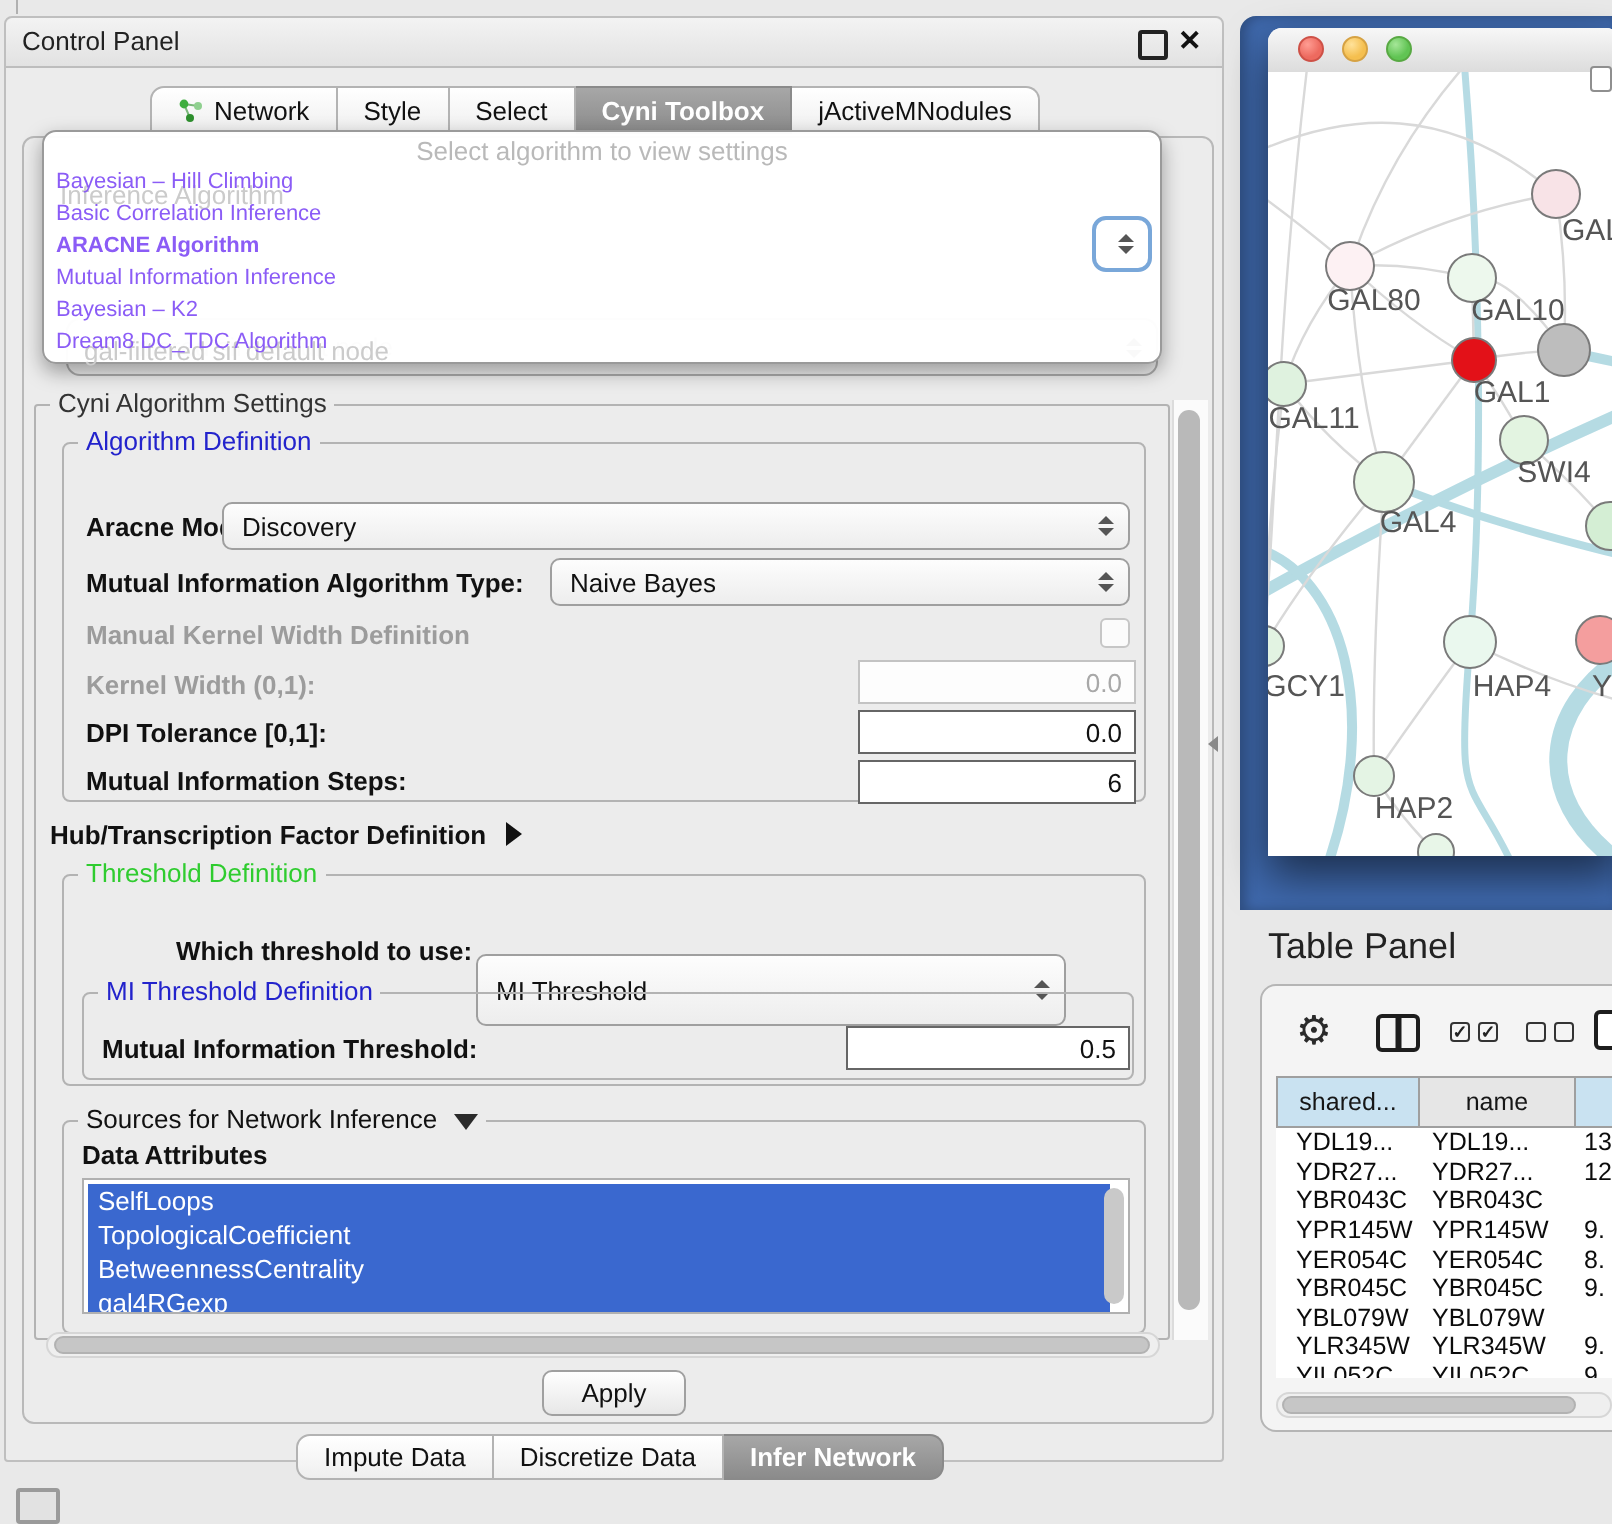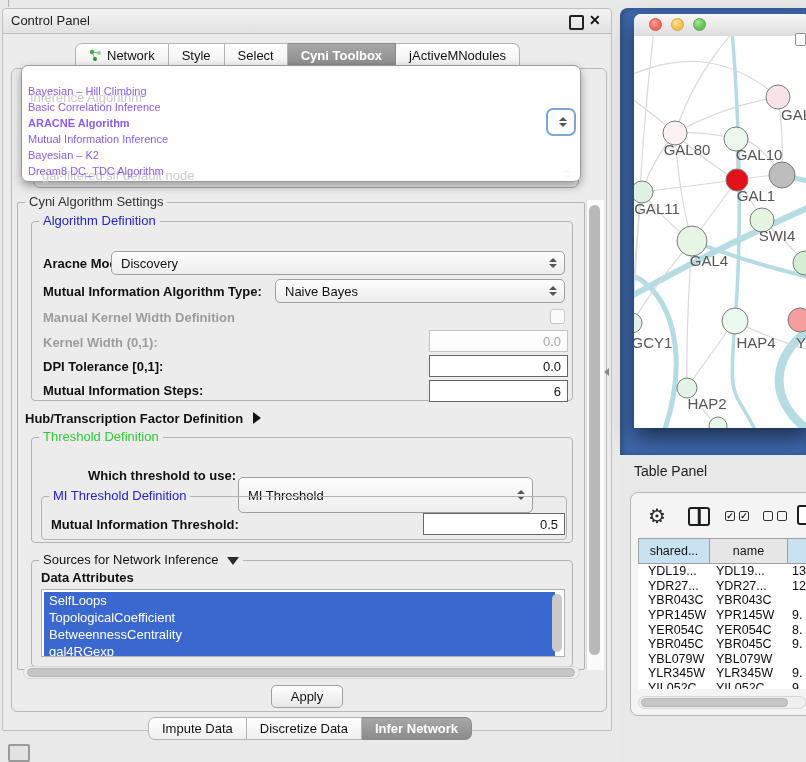--- a/index.html
+++ b/index.html
@@ -72,21 +72,21 @@
            box-shadow:0 10px 22px rgba(0,0,0,0.55);}
   .net-titlebar{left:0;top:0;width:100%;height:22px;background:linear-gradient(#f7f7f7,#dcdcdc);
                 border-bottom:1px solid #b9b9b9;border-radius:7px 7px 0 0;}
   .light{width:13px;height:13px;border-radius:50%;box-sizing:border-box;top:4px;}
   .light.r{background:radial-gradient(circle at 35% 30%,#ff9d93,#ed6a5f 60%);border:1px solid #ce5147;}
   .light.y{background:radial-gradient(circle at 35% 30%,#ffe29a,#f5bf4f 60%);border:1px solid #d6a243;}
   .light.g{background:radial-gradient(circle at 35% 30%,#a5e698,#61c454 60%);border:1px solid #58a943;}
   .net-canvas{left:0;top:22px;width:176px;height:392px;overflow:hidden;background:#fff;}
   
   .tp-strip{left:620px;top:455px;width:186px;height:307px;background:#e8e8e8;}
-  .tp-title{left:634px;top:463px;font-size:14px;color:#222;}
+  .tp-title{left:634px;top:463px;font-size:18px;color:#222;}
   .tp-card{left:630px;top:492px;width:200px;height:224px;background:#f4f4f4;border:1px solid #b5b5b5;
            border-radius:8px;box-sizing:border-box;}
   .gear{font-size:20px;color:#2a2a2a;line-height:20px;}
   .colicon{width:22px;height:19px;border:2.5px solid #1d1d1d;border-radius:3px;box-sizing:border-box;}
   .colicon div{position:absolute;left:50%;top:0;width:2.5px;height:100%;background:#1d1d1d;transform:translateX(-50%);}
   .cbx{width:10px;height:10px;border:1.5px solid #333;border-radius:2px;box-sizing:border-box;
        font-size:9px;line-height:8px;text-align:center;color:#222;font-weight:bold;}
   .th-cell{height:26px;display:flex;align-items:center;justify-content:center;font-size:12.5px;
            border:1px solid #9f9f9f;box-sizing:border-box;color:#161616;}
   .tr-row{display:flex;height:14.6px;align-items:center;font-size:12.5px;color:#0c0c0c;}
@@ -139,20 +139,21 @@
       <span>gal-filtered sif default node</span>
       <div class="steppers">
           <div class="tri-up"></div>
           <div class="tri-dn"></div>
         </div>
     </div>
 
     <div class="abs popup">
       <div class="abs ghost-txt" style="left:8px;top:24px;">Inference Algorithm</div>
       <div class="abs ghost-txt" style="left:20px;top:102px;">gal-filtered sif default node</div>
+      <div class="abs pop-ph">Select algorithm to view settings</div>
       <div class="abs pop-item" style="top:17px;">Bayesian – Hill Climbing</div>
       <div class="abs pop-item" style="top:33px;">Basic Correlation Inference</div>
       <div class="abs pop-item" style="top:65px;">Mutual Information Inference</div>
       <div class="abs pop-item b" style="top:49px;">ARACNE Algorithm</div>
       <div class="abs pop-item" style="top:81px;">Bayesian – K2</div>
       <div class="abs pop-item" style="top:97px;">Dream8 DC_TDC Algorithm</div>
     </div>
     <div class="abs focus-frag">
       <div class="steppers">
           <div class="tri-up"></div>

